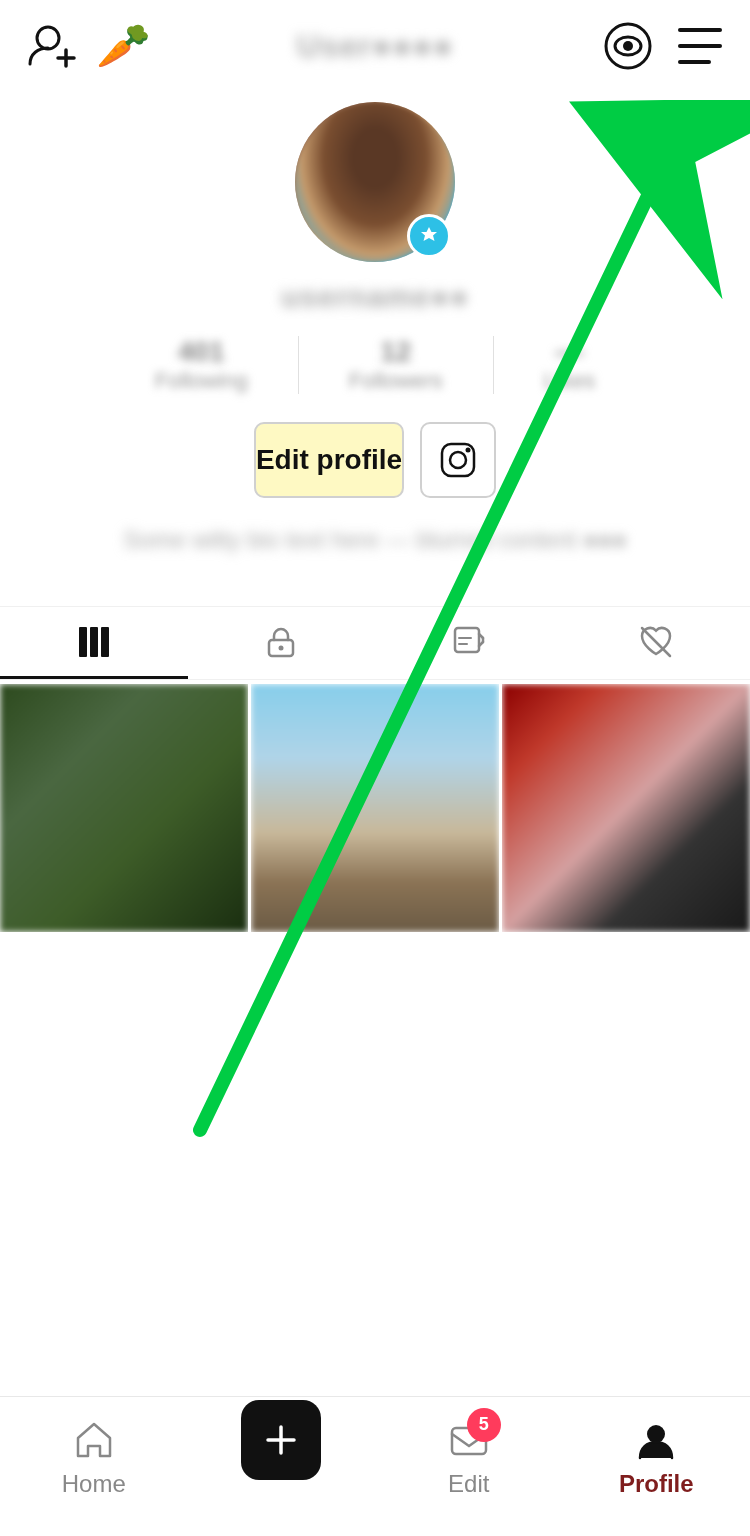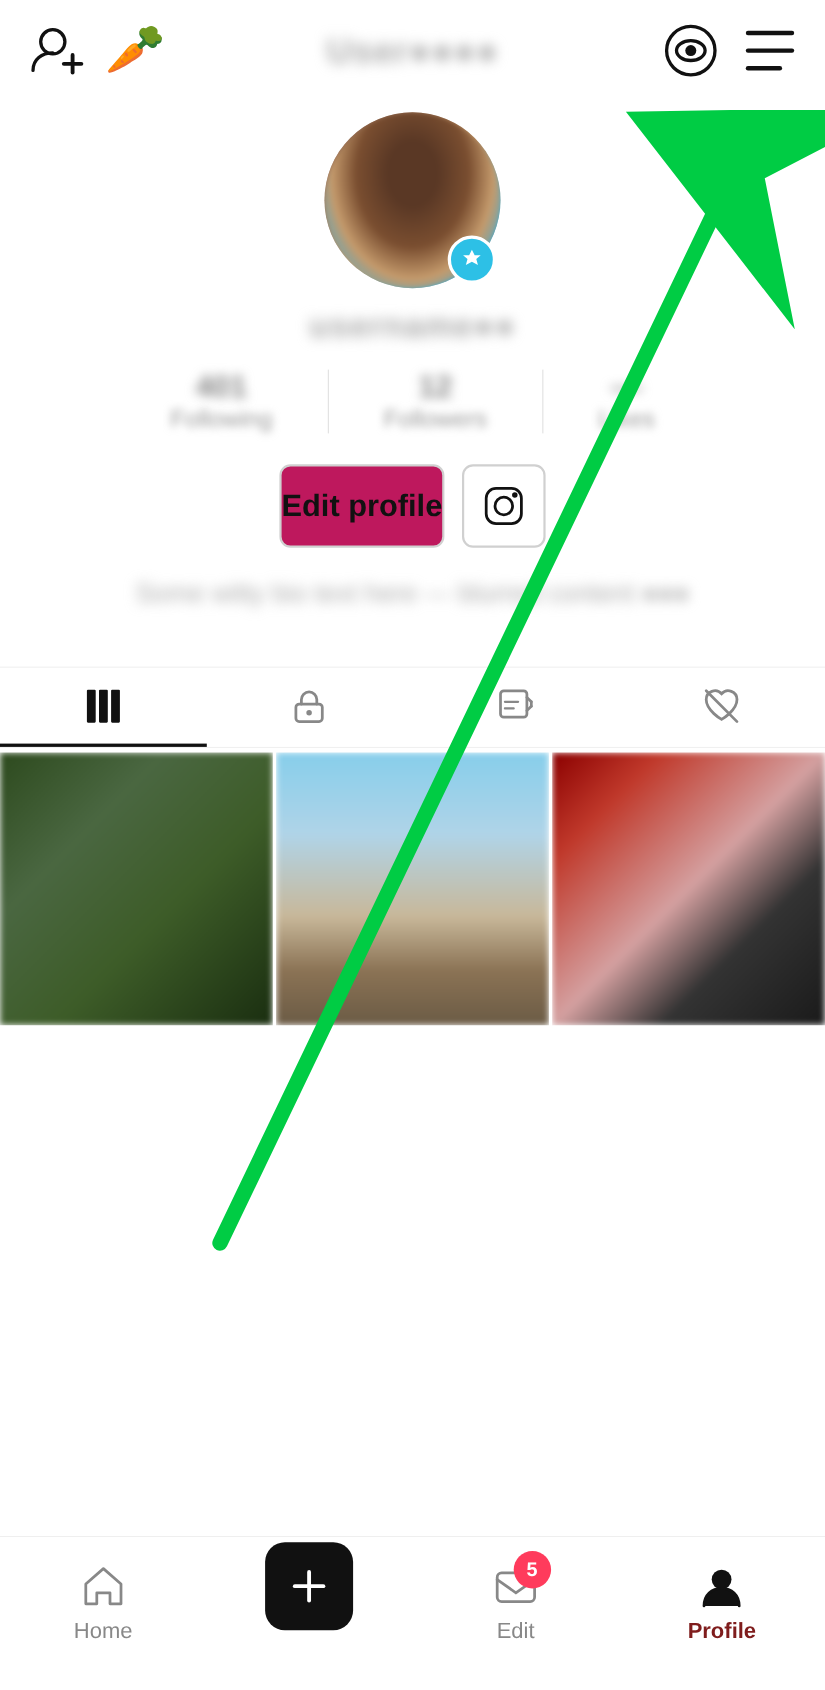--- a/index.html
+++ b/index.html
@@ -172,21 +172,21 @@
       display: flex;
       gap: 16px;
       margin-bottom: 24px;
       padding: 0 40px;
     }
     .edit-profile-btn {
       flex: 1;
       height: 76px;
       border: 2px solid #d0d0d0;
       border-radius: 10px;
-      background: #be185d;
+      background: #fef9c3;
       font-size: 28px;
       font-weight: 600;
       color: #111;
       cursor: pointer;
       display: flex;
       align-items: center;
       justify-content: center;
     }
     .instagram-btn {
       width: 76px;
@@ -302,21 +302,21 @@
       flex: 1;
     }
     .nav-icon {
       width: 48px;
       height: 48px;
       display: flex;
       align-items: center;
       justify-content: center;
     }
     .nav-label {
-      font-size: 20px;
+      font-size: 24px;
       color: #888;
     }
     .nav-label.active {
       color: #7f1d1d;
       font-weight: 700;
     }
     .nav-post-btn {
       width: 80px;
       height: 80px;
       background: #111;

